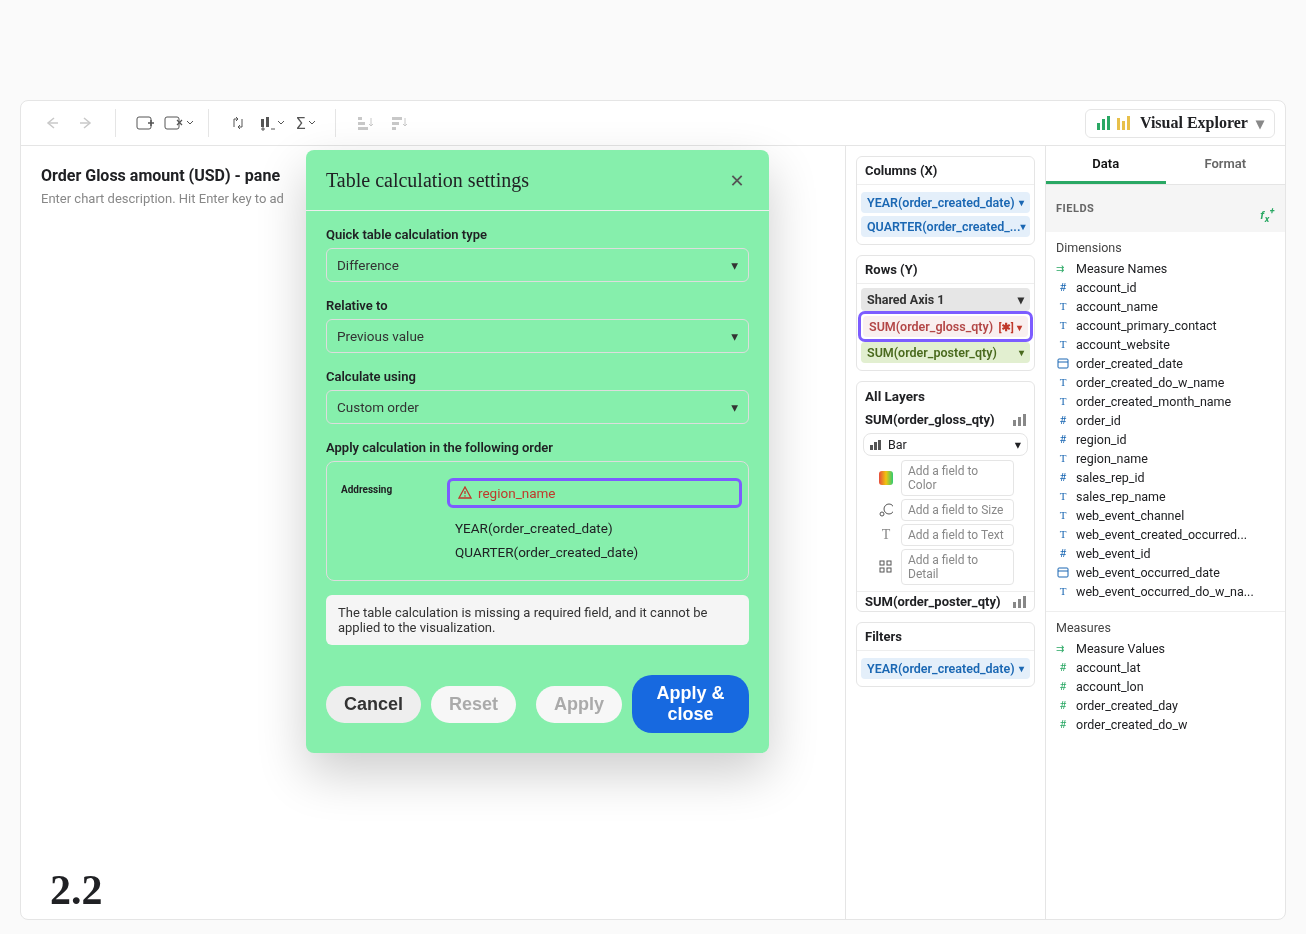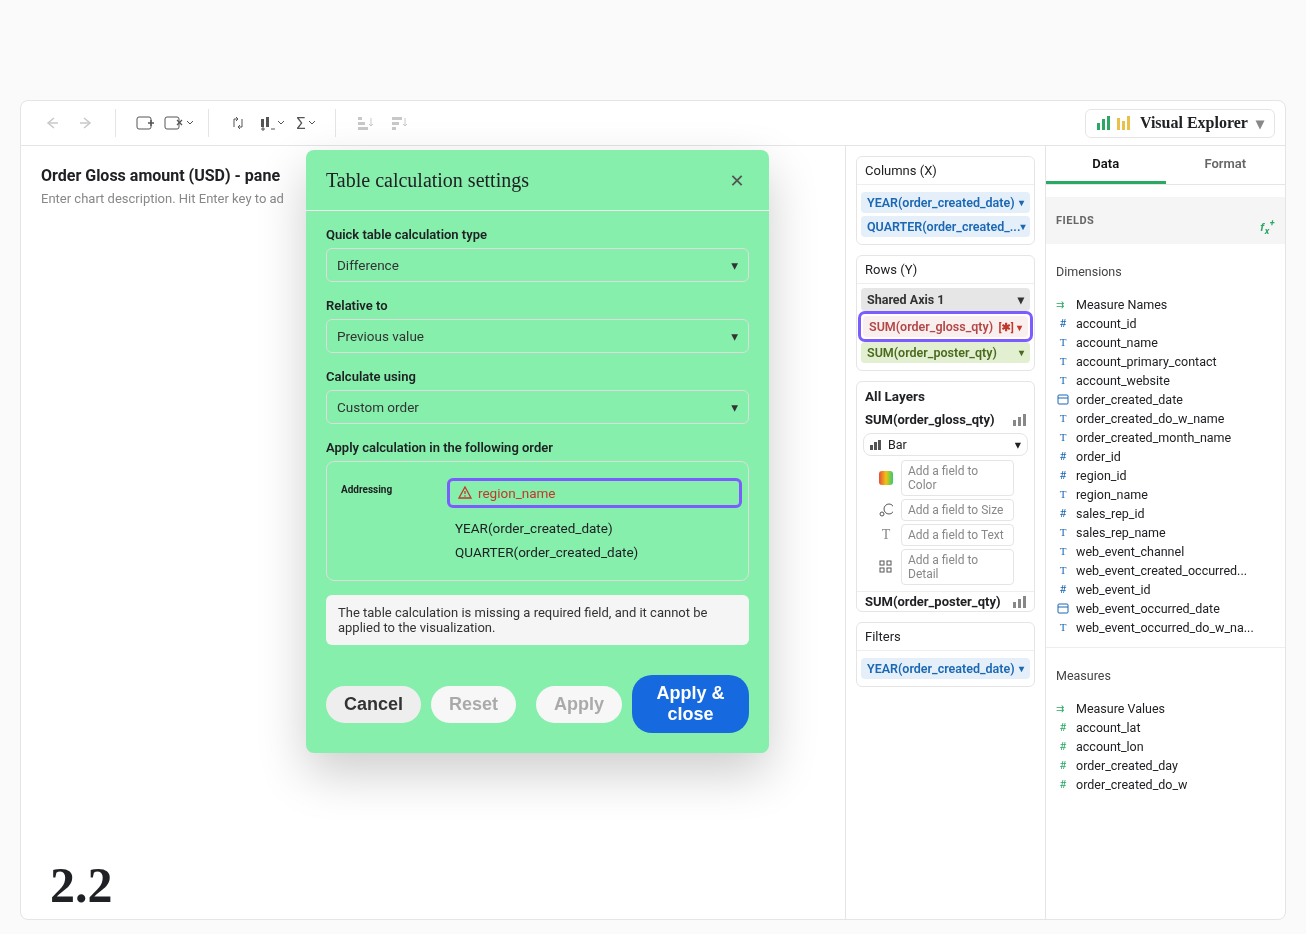--- a/index.html
+++ b/index.html
@@ -16,38 +16,38 @@
   .mode-sel .caret{color:#888;}
 
   .body { display:flex; height: calc(100% - 45px); }
   .main { flex:1; position:relative; padding: 20px 20px; overflow:hidden; }
   .title { font-size:16px; font-weight:700; margin-bottom:6px; }
   .desc { font-size:13px; color:#888; margin-bottom:20px;}
   .skeleton-text{color:#bbb; font-size:14px; position:absolute; left:290px; top:505px;}
 
   .shelf-panel { width:200px; border-left:1px solid #e5e5e5; padding:10px; font-size:13px; display:flex; flex-direction:column; gap:10px; overflow-y:auto;}
   .shelf-box{ border:1px solid #e5e5e5; border-radius:6px; }
-  .shelf-head{ padding:6px 8px; font-weight:400; font-size:13px; border-bottom:1px solid #eee;}
+  .shelf-head{ padding:6px 8px; font-weight:700; font-size:13px; border-bottom:1px solid #eee;}
   .shelf-body{padding:4px 4px;}
   .pill{ position:relative; display:flex; align-items:center; justify-content:space-between; padding:3px 6px; border-radius:4px; font-size:12.5px; font-weight:600; margin:3px 0; cursor:pointer;}
   .pill.blue{ background:#e4effa; color:#1a67b3;}
   .pill.green{ background:#e2efd0; color:#4a6a1e;}
   .pill.pastel{ background:#f9efef; color:#b34747;}
   .pill .caret{font-size:10px;}
   .highlight-frame{ outline:3px solid #7c5cff; border-radius:4px; padding:2px;}
   .shared-axis{background:#e6e6e6; color:#333; font-weight:700; padding:4px 6px; border-radius:4px; display:flex; justify-content:space-between; align-items:center; font-size:12.5px;}
   .layers-head{font-weight:700; padding:6px 8px; font-size:13.5px;}
   .layer-sub{ font-weight:700; padding:2px 8px; font-size:13px; display:flex; justify-content:space-between; align-items:center;}
   .bars-ic{color:#888;}
   .vis-select{display:flex;align-items:center;gap:6px;border:1px solid #e5e5e5;border-radius:8px;margin:4px 6px;padding:3px 6px;font-size:12.5px;justify-content:space-between;}
   .field-slot{display:flex;align-items:center;gap:6px;margin:3px 20px;}
   .field-slot .ic{width:18px;color:#888;display:flex;justify-content:center;}
   .field-slot .input{flex:1;border:1px solid #e5e5e5;border-radius:4px;padding:3px 6px;font-size:12px;color:#888;}
 
-  .data-panel{ width:240px; border-left:1px solid #e5e5e5; display:flex; flex-direction:column; font-size:13px;gap:12px;}
+  .data-panel{ width:240px; border-left:1px solid #e5e5e5; display:flex; flex-direction:column; font-size:13px;}
   .tabs{display:flex; border-bottom:1px solid #e5e5e5;}
   .tab{flex:1; text-align:center; padding:10px 0; font-weight:600; color:#666; cursor:pointer;}
   .tab.active{ color:#111; border-bottom:3px solid #2aa864;}
   .fields-head{display:flex;justify-content:space-between;align-items:center;padding:8px 10px; background:#f5f5f5; font-weight:700; font-size:11px; letter-spacing:.5px; color:#666;}
   .fx{color:#2aa864; font-style:italic; font-weight:700;margin-top:13px;}
   .section-label{padding:8px 10px 4px; font-size:12.5px; color:#444;}
   .field-list{padding:0 4px 10px; border-bottom:1px solid #eee; max-height:420px; overflow:hidden;}
   .field{display:flex;align-items:center;gap:6px;padding:2px 6px;border-radius:4px;font-size:12.5px;white-space:nowrap;overflow:hidden;text-overflow:ellipsis;cursor:grab;}
   .ticon{width:14px;height:14px;display:flex;align-items:center;justify-content:center;font-size:11px;flex-shrink:0;}
   .t-num{color:#1a67b3;}
@@ -71,21 +71,21 @@
   .warn-item{display:flex;align-items:center;gap:6px;color:#c0392b;}
   .hl-purple{border:3px solid #7c5cff;border-radius:6px;padding:4px 8px;margin:-4px -8px 4px -8px;display:inline-flex;}
   .warn-box{background:#f5f5f5;border-radius:6px;padding:10px 12px;font-size:13px;color:#333;}
   .modal-foot{display:flex;gap:10px;padding:14px 20px 20px;align-items:center;}
   .btn{border:none;border-radius:20px;padding:8px 18px;font-size:18px;font-weight:700;cursor:pointer;}
   .btn.grey{background:#eee;color:#333;}
   .btn.ghost{background:#f7f7f7;color:#aaa;cursor:default;}
   .btn.primary{background:#1769e0;color:#fff;}
   .foot-spacer{flex:1;}
 
-  .figure-num{position:absolute;left:50px;bottom:20px;font-family:Georgia,serif;font-size:50px;font-weight:700;}
+  .figure-num{position:absolute;left:50px;bottom:20px;font-family:Georgia,serif;font-size:42px;font-weight:700;}
   .red-star{color:#c0392b;font-weight:700;font-size:11px;}
   svg{display:block;}
   .vf-icons{display:flex;gap:4px;align-items:center;}
 </style>
 </head>
 <body>
 
 <div class="canvas">
   <div class="app">
 

